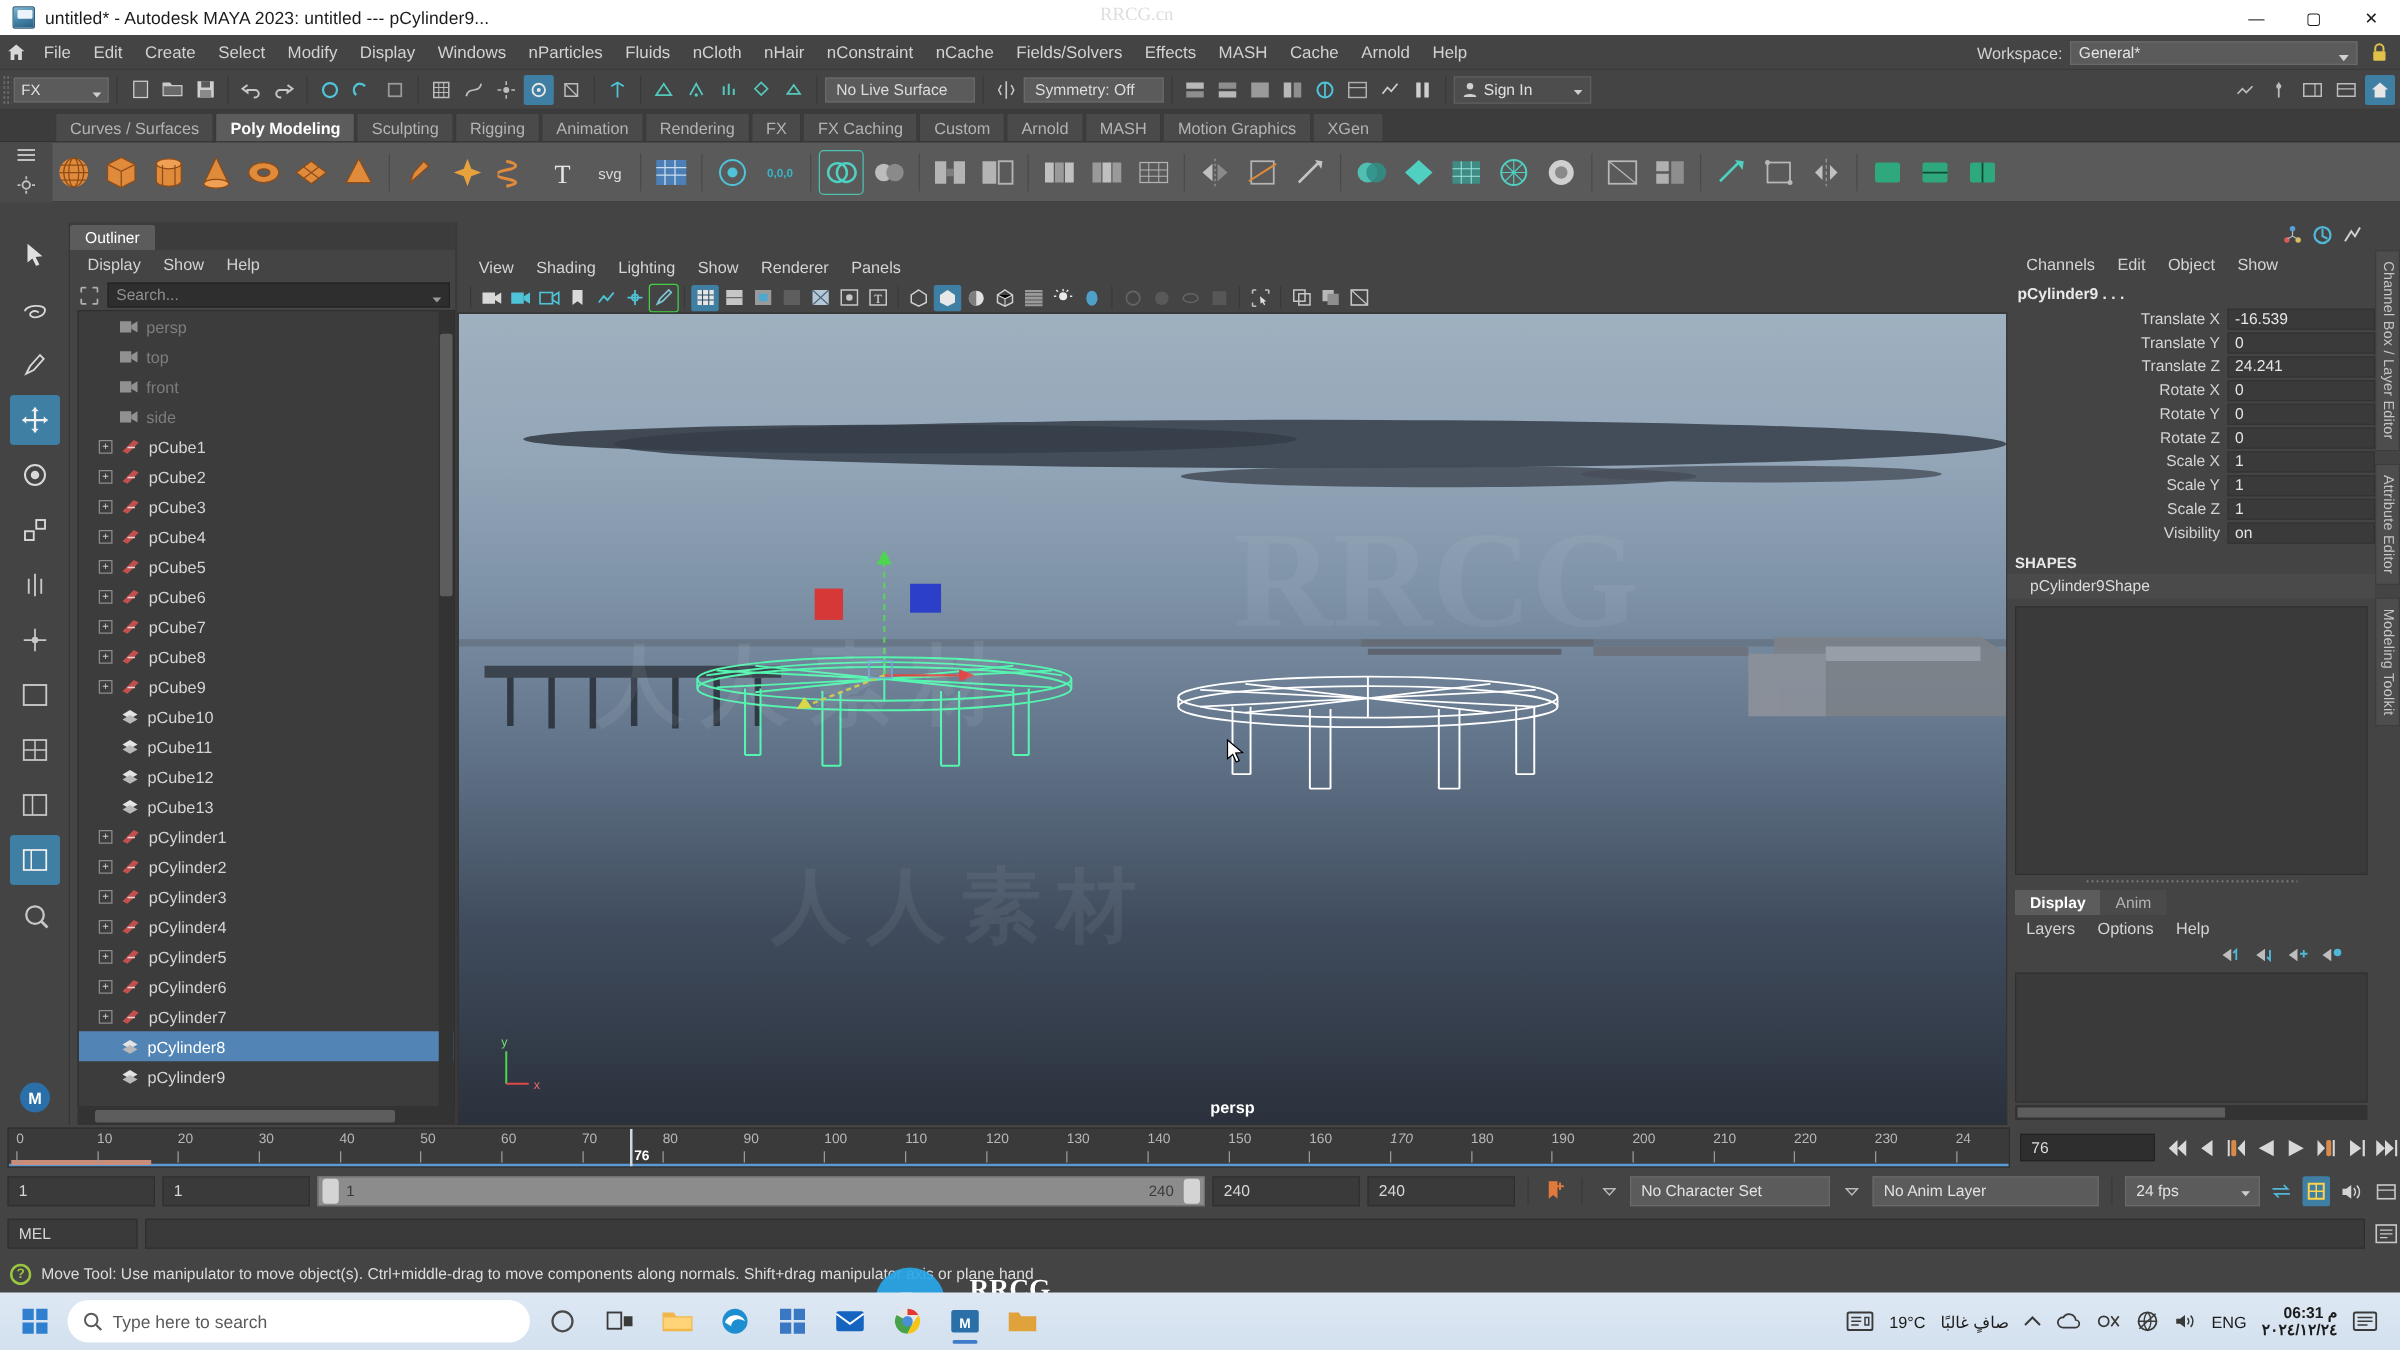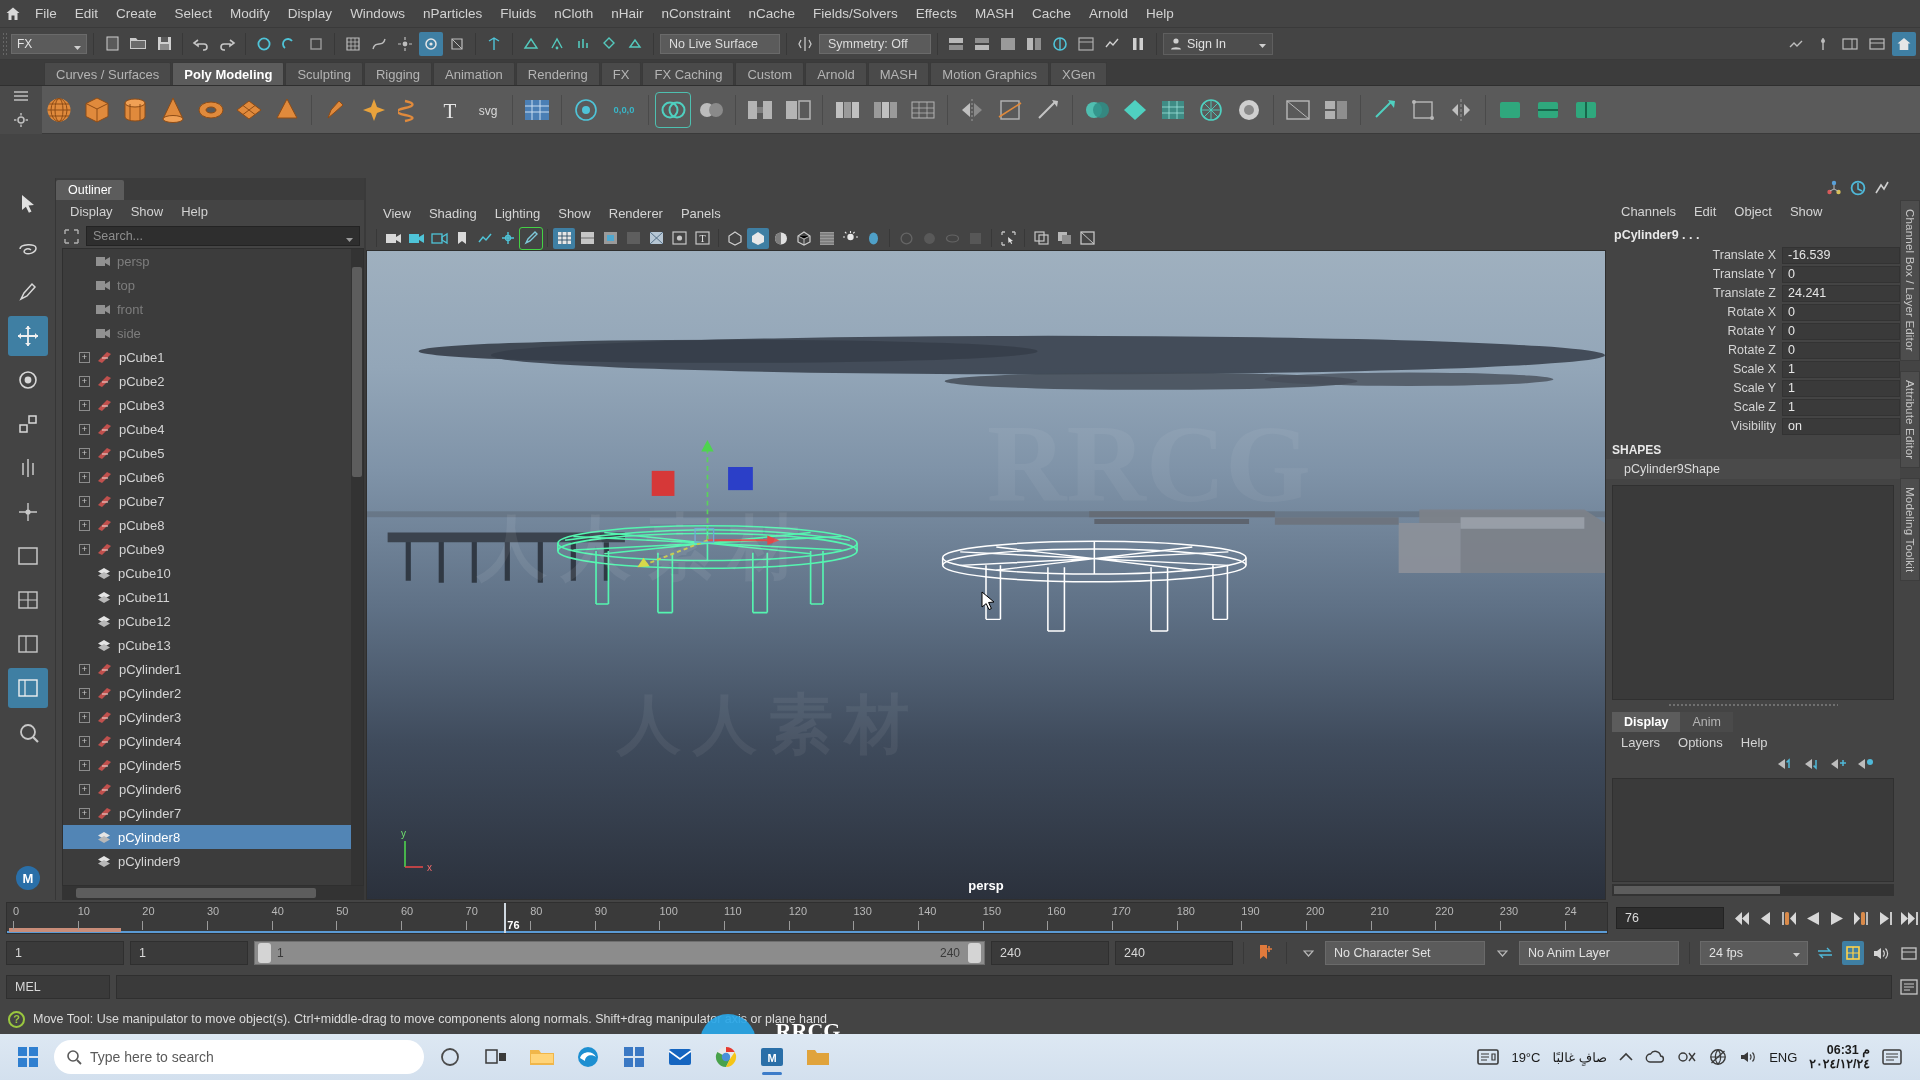--- a/index.html
+++ b/index.html
@@ -324,20 +324,30 @@
   }
   .rrcg-logo{
     position:absolute;left:690px;top:1012px;width:170px;height:64px;pointer-events:none;
   }
 </style>
 </head>
 <body>
 
 <div class="app">
 
+  <div class="titlebar">
+    <div class="tb-icon"></div>
+    <div class="tb-title">untitled* - Autodesk MAYA 2023: untitled   ---   pCylinder9...</div>
+    <div class="rrcg-top">RRCG.cn</div>
+    <div class="wm">
+      <div>—</div>
+      <div>▢</div>
+      <div class="close">✕</div>
+    </div>
+  </div>
 
   <div class="menubar">
     <div class="home-ic">
       <svg width="16" height="16" viewBox="0 0 16 16">
           <path d="M8 1.5 1.5 7h2v7h3V9.5h3V14h3V7h2z" fill="#d8d8d8"></path>
         </svg>
     </div>
     <div class="mi">File</div>
     <div class="mi">Edit</div>
     <div class="mi">Create</div>
@@ -351,20 +361,37 @@
     <div class="mi">nHair</div>
     <div class="mi">nConstraint</div>
     <div class="mi">nCache</div>
     <div class="mi">Fields/Solvers</div>
     <div class="mi">Effects</div>
     <div class="mi">MASH</div>
     <div class="mi">Cache</div>
     <div class="mi">Arnold</div>
     <div class="mi">Help</div>
 
+    <div class="workspace">
+      <div class="wlabel">Workspace:</div>
+      <div class="wsel">
+        <span>General*</span>
+        <span class="caret">
+          <svg width="10" height="8" viewBox="0 0 10 8">
+              <path d="M1 2h8L5 7z" fill="#d0d0d0"></path>
+            </svg>
+        </span>
+      </div>
+      <div class="lock-ic">
+        <svg width="13" height="16" viewBox="0 0 13 16">
+            <path d="M3.2 7V4.6a3.3 3.3 0 0 1 6.6 0V7" fill="none" stroke="#e2c14a" stroke-width="1.6"></path>
+            <rect x="1.6" y="7" width="9.8" height="7.6" rx="1" fill="#e2c14a"></rect>
+          </svg>
+      </div>
+    </div>
   </div>
 
   <div class="statusline">
     <div class="hdots"></div>
     <div class="menu-sel">
       <span>FX</span>
       <span class="caret">
         <svg width="9" height="7" viewBox="0 0 9 7">
             <path d="M1 2h7L4.5 6z" fill="#cfcfcf"></path>
           </svg>
@@ -1743,21 +1770,21 @@
         <svg width="11" height="8" viewBox="0 0 11 8">
           <path d="M1 2h9L5.5 7z" fill="none" stroke="#b8b8b8" stroke-width="1.2"></path>
         </svg>
       </div>
     <div class="selbox" style="width:160px">No Character Set</div>
     <div class="pbtn">
         <svg width="11" height="8" viewBox="0 0 11 8">
           <path d="M1 2h9L5.5 7z" fill="none" stroke="#b8b8b8" stroke-width="1.2"></path>
         </svg>
       </div>
-    <div class="selbox" style="width:160px">No Anim Layer</div>
+    <div class="selbox" style="width:181px">No Anim Layer</div>
     <div class="sep"></div>
     <div class="selbox" style="width:108px;position:relative">
       <span>24 fps</span>
       <svg width="9" height="7" viewBox="0 0 9 7" style="position:absolute;right:6px;top:9px">
           <path d="M1 2h7L4.5 6z" fill="#cfcfcf"></path>
         </svg>
     </div>
     <div class="pbtn">
         <svg width="18" height="14" viewBox="0 0 18 14">
           <path d="M2 5h12l-3-3M16 9H4l3 3" fill="none" stroke="#4fb8d8" stroke-width="1.4"></path>

